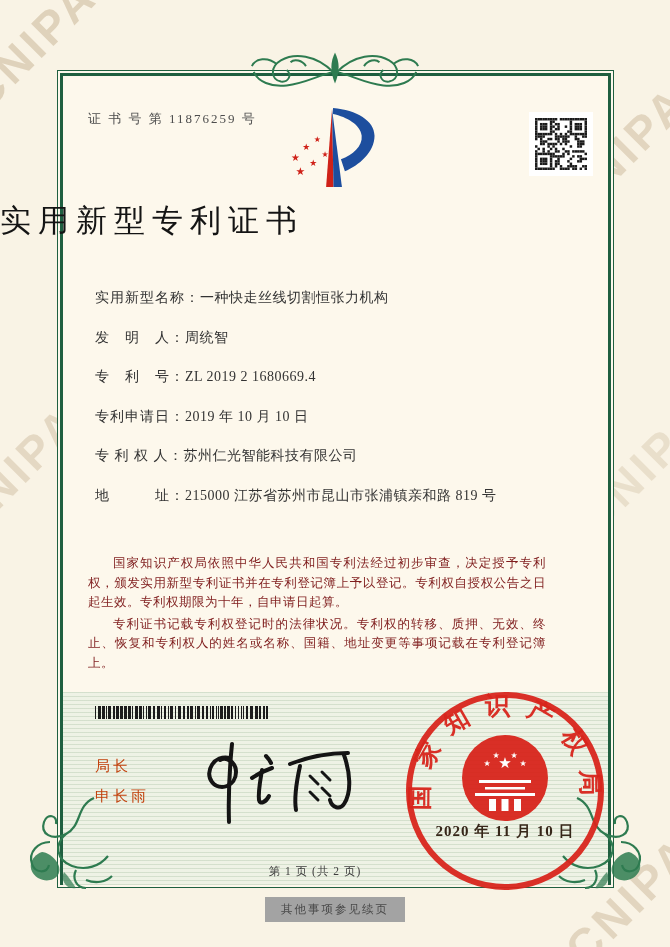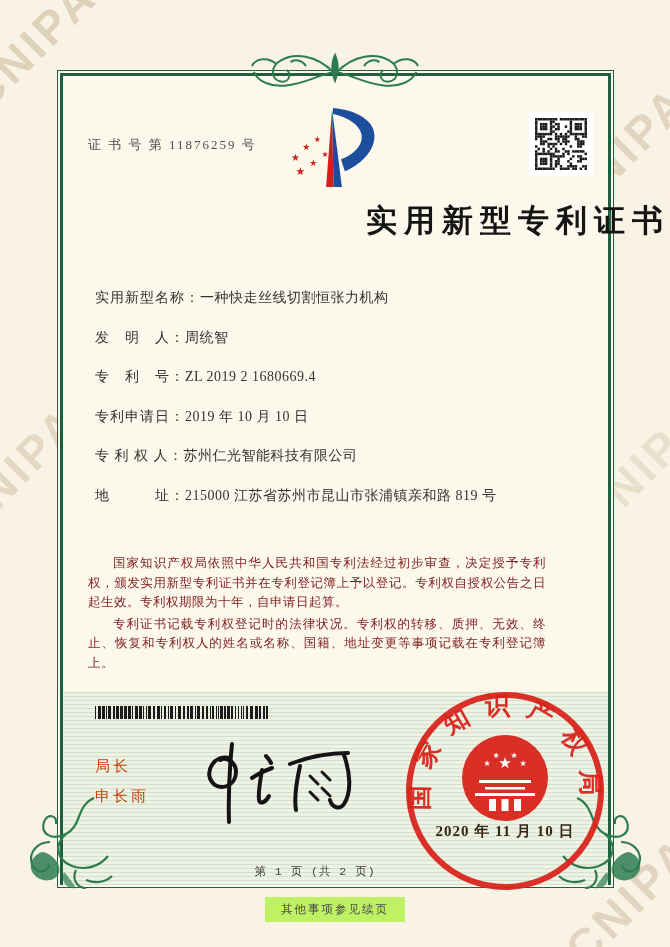--- a/index.html
+++ b/index.html
@@ -30,30 +30,30 @@
     position:absolute; left:63px; top:692px; width:545px; height:193px; z-index:1;
     background-color:#eef2e5;
     background-image:repeating-linear-gradient(180deg,
       rgba(120,158,118,0.22) 0 1px, rgba(255,255,255,0) 1px 4px);
   }
   
   .orn{position:absolute; z-index:3;}
   
   .cert-no{
     position:absolute; left:88px; top:110px; z-index:2;
-    font-size:13px; letter-spacing:2px; color:#4d4d4d;margin-top:26px;
+    font-size:13px; letter-spacing:2px; color:#4d4d4d;
   }
   .logo{position:absolute; left:285px; top:106px; z-index:2;}
   .qr-box{
     position:absolute; left:529px; top:112px; width:64px; height:64px;
     background:#ffffff; z-index:2; display:flex; align-items:center; justify-content:center;
   }
   .title{
     position:absolute; left:0; right:0; top:200px; z-index:2;
-    text-align:right; font-size:31px; font-weight:bold;
+    text-align:left; font-size:31px; font-weight:normal;
     letter-spacing:7px; color:#141414;
   }
   
   .fields{
     position:absolute; left:95px; top:290px; width:480px; z-index:2;
     display:flex; flex-direction:column; gap:24.5px;
     font-size:14px; line-height:15px; color:#333;
   }
   .frow{white-space:nowrap;}
   .flabel{letter-spacing:1px;}
@@ -70,25 +70,25 @@
   .officer{
     position:absolute; left:95px; top:757px; z-index:2;
     font-family:"Liberation Sans","DejaVu Sans",sans-serif;
     font-size:15px; letter-spacing:3px; color:#c2410c;
   }
   .officer div{margin-bottom:11px;}
   .signature{position:absolute; left:196px; top:738px; z-index:2;}
   .seal{position:absolute; left:402px; top:688px; z-index:4;}
   .page-info{
     position:absolute; left:0; right:40px; top:864px; z-index:2;
-    text-align:center; font-size:11.5px; color:#3d3d3d; letter-spacing:1px;font-family:Liberation Mono, monospace;
+    text-align:center; font-size:11.5px; color:#3d3d3d; letter-spacing:1px;
   }
   .foot-wrap{position:absolute; left:0; right:0; top:897px; text-align:center; z-index:2;}
   .foot-note{
-    display:inline-block; background:#bef264; padding:5px 16px;
+    display:inline-block; background:#a3a3a3; padding:5px 16px;
     font-size:11.5px; letter-spacing:2px; color:#4a4a4a;
   }
 </style>
 </head>
 <body>
 
 <div class="page">
 
   <span class="wm" style="left:32px; top:45px; opacity:.5">CNIPA</span>
   <span class="wm" style="left:624px;top:150px; opacity:.45">CNIPA</span>

